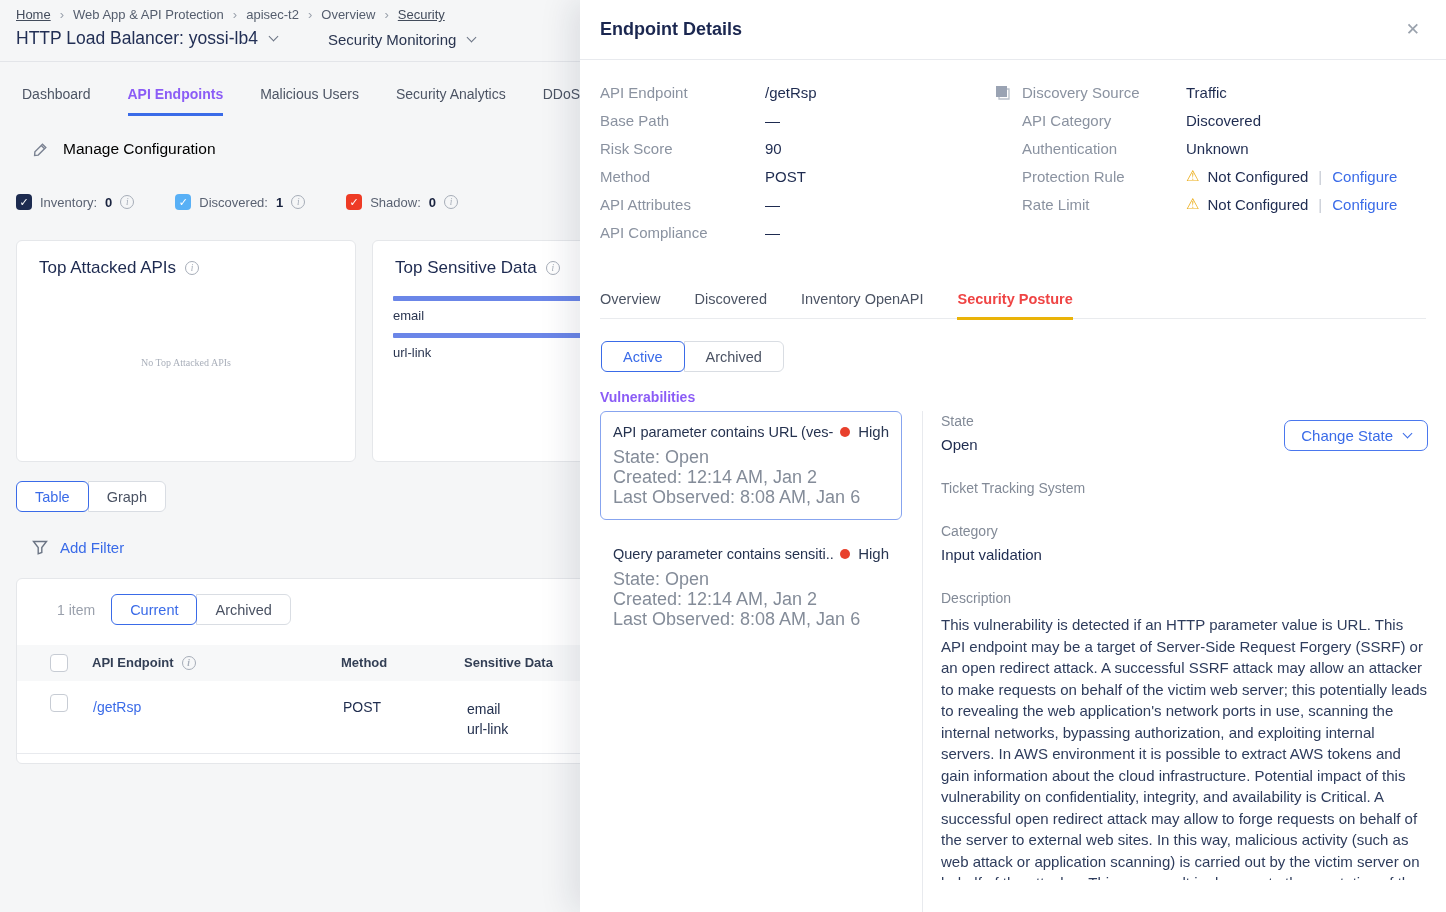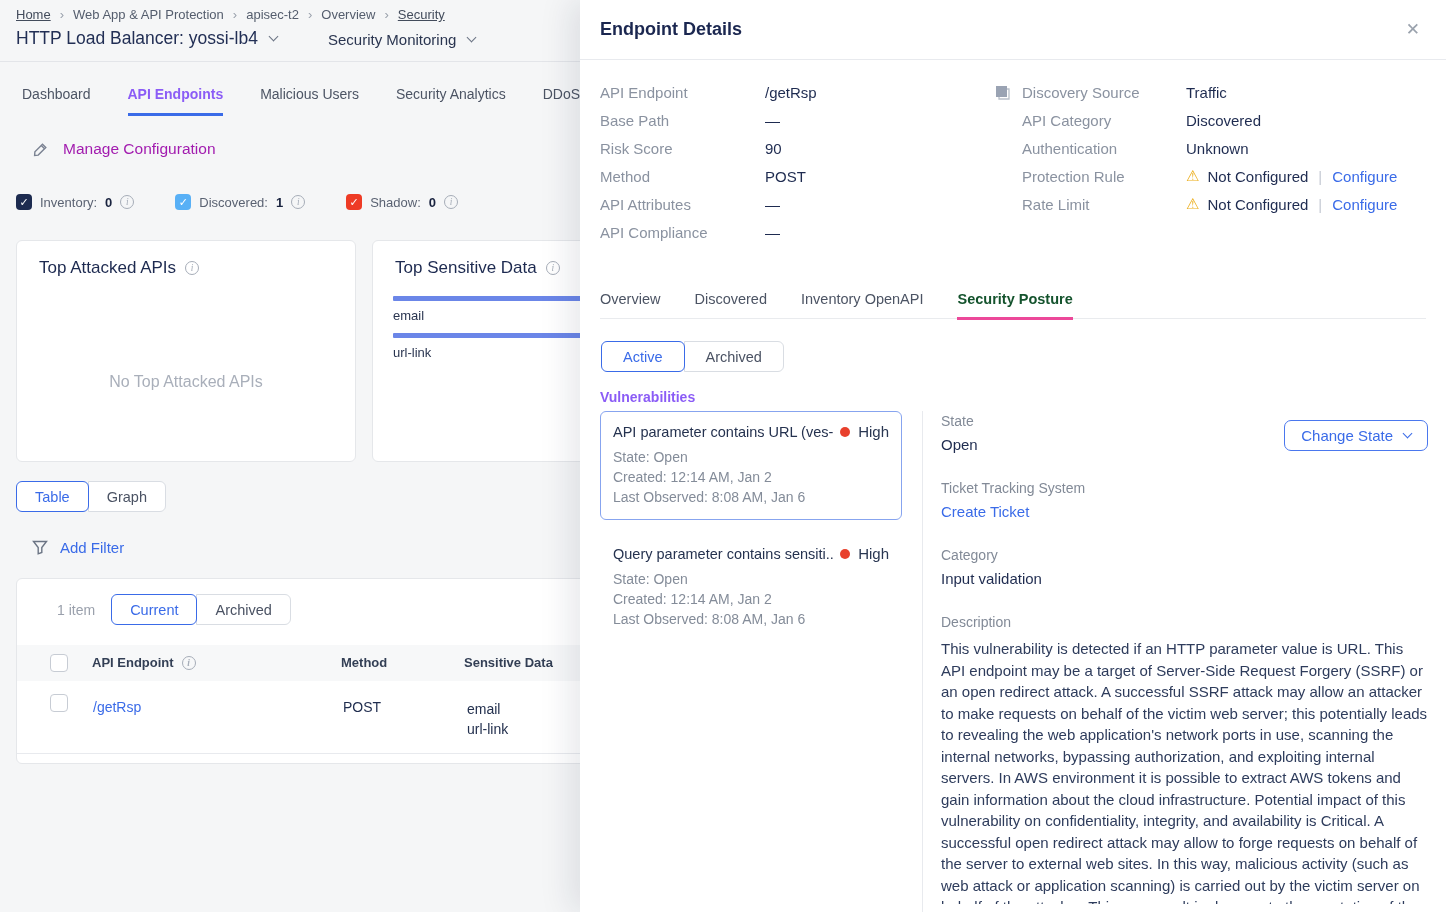--- a/index.html
+++ b/index.html
@@ -24,33 +24,33 @@
   .chev { display:inline-block; width:7px; height:7px; border-right:1.6px solid #6b7484; border-bottom:1.6px solid #6b7484; transform:rotate(45deg); margin-top:-4px; }
   .chev.blue { border-color:#3a6be8; }
   .monitoring { position:absolute; left:328px; top:31px; display:flex; align-items:center; gap:12px; font-size:15px; color:#2a3550; }
 
   .hdr-divider { position:absolute; left:0; top:61px; width:100%; border-top:1px solid #e3e5e9; }
 
   .nav-tabs { position:absolute; left:22px; top:86px; display:flex; gap:37px; font-size:14px; color:#4c5464; }
   .nav-tab { padding-bottom:11px; cursor:pointer; white-space:nowrap; }
   .nav-tab.active { color:#8b5cf6; font-weight:700; border-bottom:3px solid #3a6be8; }
 
-  .manage { position:absolute; left:32px; top:140px; display:flex; align-items:center; gap:14px; font-size:15.5px; color:#a21caf; cursor:pointer; }
+  .manage { position:absolute; left:32px; top:140px; display:flex; align-items:center; gap:14px; font-size:15.5px; color:#000000; cursor:pointer; }
 
   .legend { position:absolute; left:16px; top:194px; display:flex; gap:41px; align-items:center; }
   .legend-item { display:flex; align-items:center; gap:8px; font-size:13px; color:#5a6272; }
   .cbx { width:16px; height:16px; border-radius:4px; color:#fff; display:flex; align-items:center; justify-content:center; font-size:11px; line-height:1; }
   .legend-item b { color:#19233f; }
   .info { display:inline-flex; width:14px; height:14px; border:1px solid #a6adb8; border-radius:50%; color:#a6adb8; font-size:9.5px; align-items:center; justify-content:center; font-family:"Liberation Serif", serif; font-style:italic; flex:none; }
 
   .card { position:absolute; background:#fff; border:1px solid #e5e7ea; border-radius:6px; }
   #card-attacked { left:16px; top:240px; width:340px; height:222px; }
   #card-sensitive { left:372px; top:240px; width:340px; height:222px; }
   .card-title { position:absolute; left:22px; top:17px; display:flex; align-items:center; gap:9px; font-size:17px; color:#1d2a50; }
-  .empty-text { position:absolute; left:0; right:0; top:132px; text-align:center; font-size:16px; color:#a9afba; }
+  .empty-text { position:absolute; left:0; right:0; top:116px; text-align:center; font-size:10px; color:#a9afba;font-family:Liberation Serif, serif; }
   .sens-rows { position:absolute; left:20px; right:0; top:55px; }
   .sens-bar { height:5px; background:#6b86e8; border-radius:1px; }
   .sens-label { font-size:13px; color:#2a3550; margin:7px 0 10px; }
 
   .seg-group { display:inline-flex; position:relative; }
   .seg { height:31px; display:flex; align-items:center; padding:0 18px; font-size:14.5px; background:#fff; border:1px solid #d9dde3; color:#4a5263; cursor:pointer; white-space:nowrap; }
   .seg:first-child { border-radius:6px 0 0 6px; }
   .seg:last-child { border-radius:0 6px 6px 0; margin-left:-1px; }
   .seg.active { border:1px solid #3a6be8; color:#3a6be8; border-radius:6px; position:relative; z-index:1; }
 
@@ -84,35 +84,35 @@
   .dlabel { width:165px; color:#8a92a0; flex:none; }
   .dcol2 .dlabel { width:164px; }
   .dval { color:#1e2b50; }
   .copy-icon { margin-left:auto; cursor:pointer; }
   .warn { font-size:15px; color:#ecae1c; margin-right:8px; }
   .pipe { color:#c6cbd4; margin:0 10px; }
   .cfg-link { color:#3a6be8; cursor:pointer; }
 
   .panel-tabs { position:absolute; left:20px; right:20px; top:291px; display:flex; gap:34px; font-size:14.5px; color:#4c5464; border-bottom:1px solid #e9ebee; }
   .ptab { padding-bottom:10px; cursor:pointer; white-space:nowrap; }
-  .ptab.active { color:#14532d; font-weight:700; border-bottom:3px solid #ec4899; margin-bottom:-2px; }
+  .ptab.active { color:#ef4444; font-weight:700; border-bottom:3px solid #eab308; margin-bottom:-2px; }
 
   #posture-toggle { position:absolute; left:21px; top:341px; }
   #posture-toggle .seg { padding:0 21px; }
 
   .vulns-title { position:absolute; left:20px; top:389px; font-size:14px; font-weight:700; color:#8b5cf6; }
 
   .vuln-list { position:absolute; left:20px; top:411px; width:302px; }
   .vcard { border:1px solid transparent; border-radius:6px; padding:11px 12px 12px; margin-bottom:13px; cursor:pointer; }
   .vcard.selected { border-color:#87a4ef; }
   .vtitle-row { display:flex; align-items:center; }
   .vtitle { font-size:14.5px; color:#25324f; white-space:nowrap; overflow:hidden; flex:1; }
   .dot { width:10px; height:10px; border-radius:50%; background:#e8402c; margin:0 8px 0 6px; flex:none; }
   .vsev { font-size:15px; color:#2a3752; flex:none; }
-  .vmeta { font-size:14px; color:#848c99; line-height:20px; margin-top:7px; }
+  .vmeta { font-size:18px; color:#848c99; line-height:20px; margin-top:7px; }
 
   .vdivider { position:absolute; left:342px; top:411px; bottom:0; border-left:1px solid #e8eaee; }
 
   .vdetail { position:absolute; left:361px; top:413px; right:18px; }
   .vd-label { font-size:14px; color:#828a97; }
   .vd-value { font-size:15px; color:#1f2c50; margin-top:7px; }
   .vd-block { margin-top:27px; }
   .change-state { position:absolute; right:0; top:7px; height:31px; padding:0 16px; display:flex; align-items:center; gap:11px; border:1px solid #4a77ee; border-radius:7px; color:#3a6be8; font-size:15px; background:#fff; cursor:pointer; }
   .link-blue { color:#3a6be8; font-size:15px; margin-top:7px; cursor:pointer; }
   .desc-text { font-size:15px; line-height:21.5px; color:#2e3c5c; margin-top:8px; max-height:266px; overflow:hidden; }
@@ -369,21 +369,20 @@
   <div class="vdetail">
     <div class="vd-label">State</div>
     <div class="vd-value">Open</div>
     <button class="change-state">
       <span>Change State</span>
       <span class="chev blue"></span>
     </button>
 
     <div class="vd-block">
       <div class="vd-label">Ticket Tracking System</div>
-      <div class="link-blue">Create Ticket</div>
     </div>
 
     <div class="vd-block">
       <div class="vd-label">Category</div>
       <div class="vd-value">Input validation</div>
     </div>
 
     <div class="vd-block">
       <div class="vd-label">Description</div>
       <div class="desc-text">This vulnerability is detected if an HTTP parameter value is URL. This API endpoint may be a target of Server-Side Request Forgery (SSRF) or an open redirect attack. A successful SSRF attack may allow an attacker to make requests on behalf of the victim web server; this potentially leads to revealing the web application's network ports in use, scanning the internal networks, bypassing authorization, and exploiting internal servers. In AWS environment it is possible to extract AWS tokens and gain information about the cloud infrastructure. Potential impact of this vulnerability on confidentiality, integrity, and availability is Critical. A successful open redirect attack may allow to forge requests on behalf of the server to external web sites. In this way, malicious activity (such as web attack or application scanning) is carried out by the victim server on behalf of the attacker. This may result in damage to the reputation of the</div>

